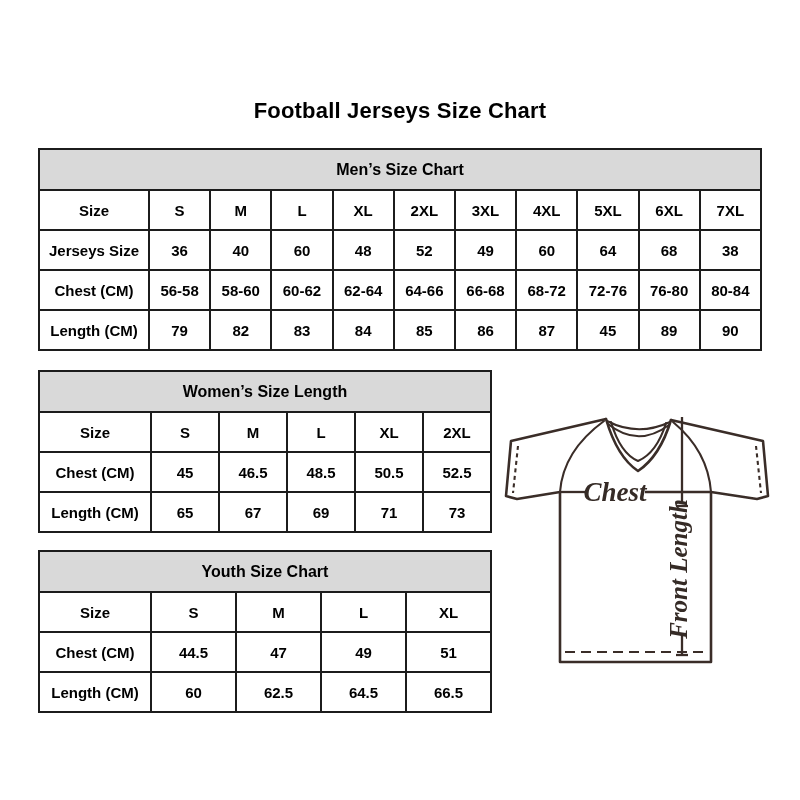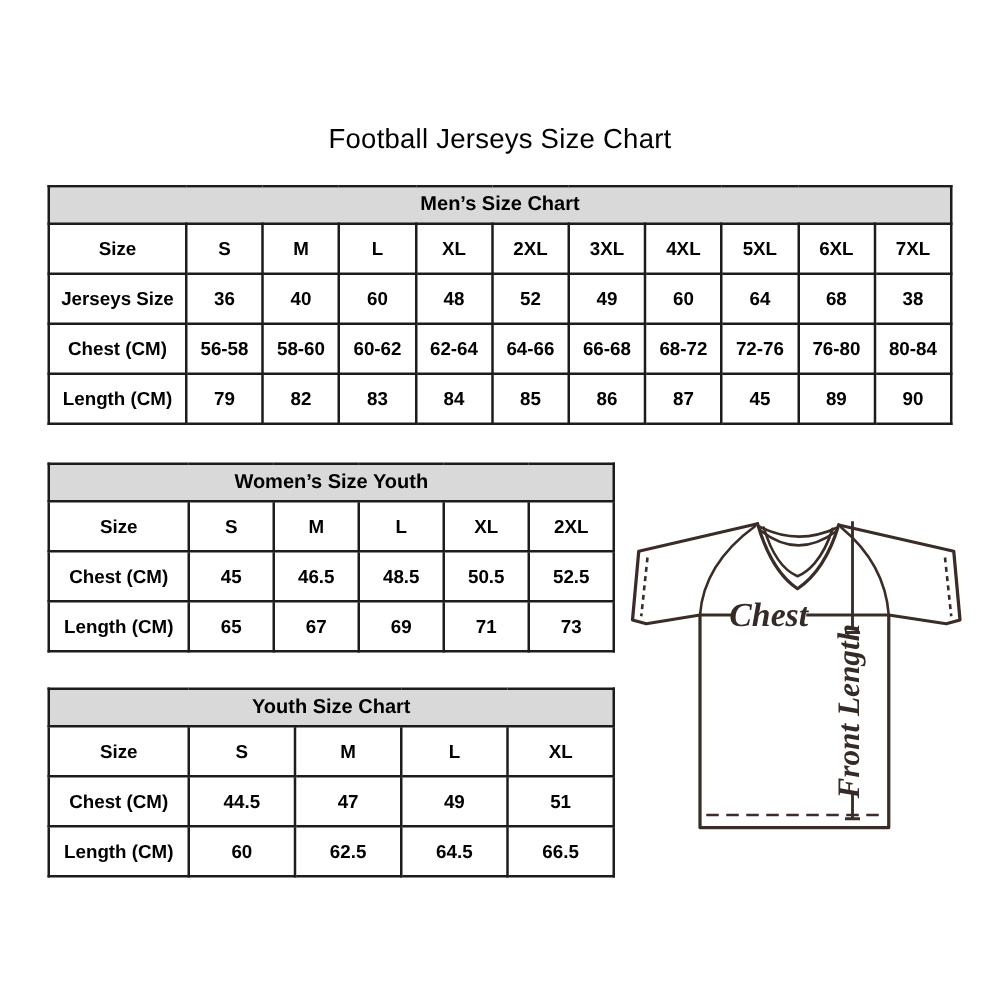--- a/index.html
+++ b/index.html
@@ -9,21 +9,21 @@
     font-family: "Liberation Sans", sans-serif;
     position: relative;
     overflow: hidden;
   }
   .page { position: absolute; inset: 0; }
   .title {
     position: absolute;
     top: 98px; left: 0; width: 100%;
     text-align: center;
     font-size: 22px;
-    font-weight: normal;
+    font-weight: bold;
     color: #000000;
     letter-spacing: 0.2px;
   }
   table.size-table {
     border-collapse: collapse;
     table-layout: fixed;
     position: absolute;
     background: #ffffff;
   }
   table.mens   { left: 38px; top: 148px; width: 724px; }
@@ -34,21 +34,21 @@
     text-align: center;
     vertical-align: middle;
     font-weight: bold;
     color: #000000;
     padding: 0 2px;
     overflow: hidden;
     white-space: nowrap;
   }
   .size-table .chart-title {
     background: #d9d9d9;
-    height: 30px;
+    height: 41px;
     font-size: 16px;
   }
   .size-table td { height: 40px; font-size: 15px; }
   table.mens col.c-label { width: 110px; }
   table.womens col.c-label, table.youth col.c-label { width: 112px; }
   .jersey-wrap {
     position: absolute;
     left: 501px; top: 401px;
     width: 274px; height: 268px;
   }
@@ -133,21 +133,21 @@
       </tbody>
   </table>
 
   <table class="size-table womens">
     <colgroup>
         <col class="c-label">
         <col span="5" class="c-data">
       </colgroup>
     <thead>
       <tr>
-        <th colspan="6" class="chart-title">Women’s Size Youth</th>
+        <th colspan="6" class="chart-title">Women’s Size Length</th>
       </tr>
     </thead>
     <tbody>
         <tr>
           <td>Size</td>
           <td>S</td>
           <td>M</td>
           <td>L</td>
           <td>XL</td>
           <td>2XL</td>

